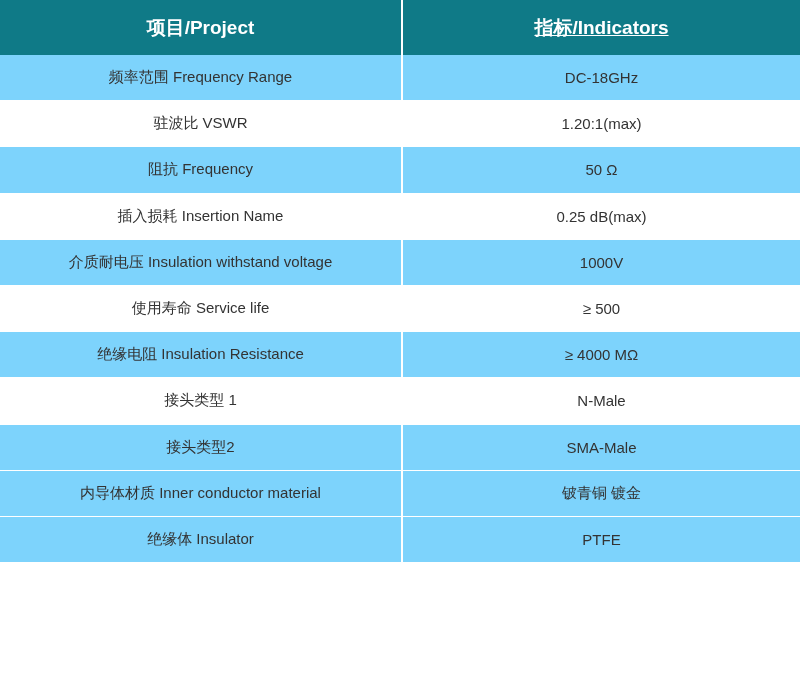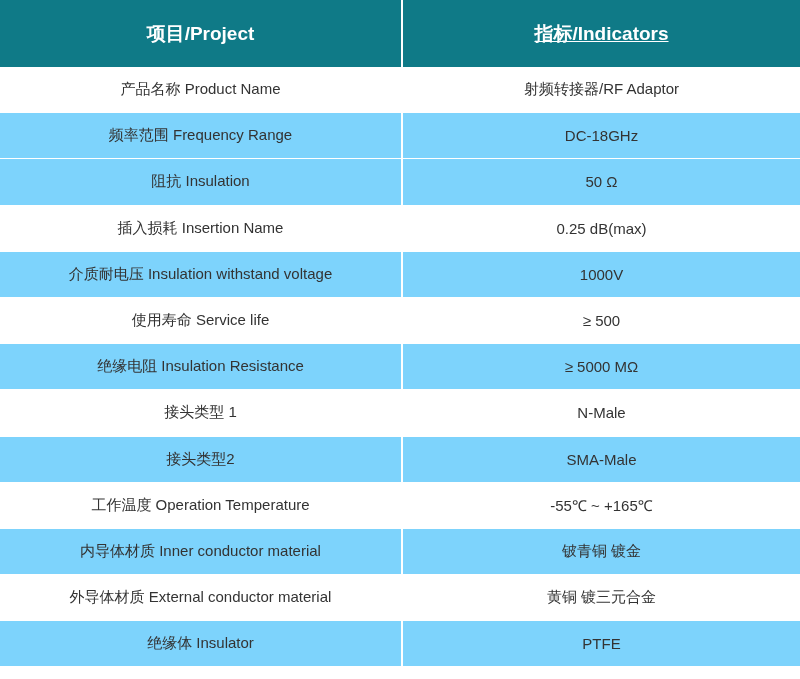--- a/index.html
+++ b/index.html
@@ -21,21 +21,21 @@
   }
   .spec-table col.col-project { width: 402px; }
   .spec-table col.col-indicator { width: 398px; }
 
   .spec-table thead th {
     background: #0f7a87;
     color: #ffffff;
     font-size: 19px;
     font-weight: bold;
     height: 45px;
-    padding: 11px;
+    padding: 5px;
     text-align: center;
     vertical-align: middle;
     border-right: 2px solid #ffffff;
   }
   .spec-table thead th:last-child {
     border-right: none;
     text-decoration: underline;
   }
   .spec-table tbody td {
     height: 45.2px;
@@ -65,66 +65,58 @@
     <col class="col-project">
     <col class="col-indicator">
   </colgroup>
   <thead>
     <tr>
       <th>项目/Project</th>
       <th>指标/Indicators</th>
     </tr>
   </thead>
   <tbody id="table-body">
-      <tr class="row-odd">
-        <td>产品名称 Product Name</td>
-        <td>射频转接器/RF Adaptor</td>
-      </tr>
       <tr class="row-even">
         <td>频率范围 Frequency Range</td>
         <td>DC-18GHz</td>
       </tr>
+      <tr class="row-odd">
+        <td>驻波比 VSWR</td>
+        <td>1.20:1(max)</td>
+      </tr>
       <tr class="row-even">
-        <td>阻抗 Insulation</td>
+        <td>阻抗 Frequency</td>
         <td>50 Ω</td>
       </tr>
       <tr class="row-odd">
         <td>插入损耗 Insertion Name</td>
         <td>0.25 dB(max)</td>
       </tr>
       <tr class="row-even">
         <td>介质耐电压 Insulation withstand voltage</td>
         <td>1000V</td>
       </tr>
       <tr class="row-odd">
         <td>使用寿命 Service life</td>
         <td>≥ 500</td>
       </tr>
       <tr class="row-even">
         <td>绝缘电阻 Insulation Resistance</td>
-        <td>≥ 5000 MΩ</td>
+        <td>≥ 4000 MΩ</td>
       </tr>
       <tr class="row-odd">
         <td>接头类型 1</td>
         <td>N-Male</td>
       </tr>
       <tr class="row-even">
         <td>接头类型2</td>
         <td>SMA-Male</td>
       </tr>
-      <tr class="row-odd">
-        <td>工作温度 Operation Temperature</td>
-        <td>-55℃ ~ +165℃</td>
-      </tr>
       <tr class="row-even">
         <td>内导体材质 Inner conductor material</td>
         <td>铍青铜 镀金</td>
-      </tr>
-      <tr class="row-odd">
-        <td>外导体材质 External conductor material</td>
-        <td>黄铜 镀三元合金</td>
       </tr>
       <tr class="row-even">
         <td>绝缘体 Insulator</td>
         <td>PTFE</td>
       </tr>
     </tbody>
 </table>
 
 </body></html>

